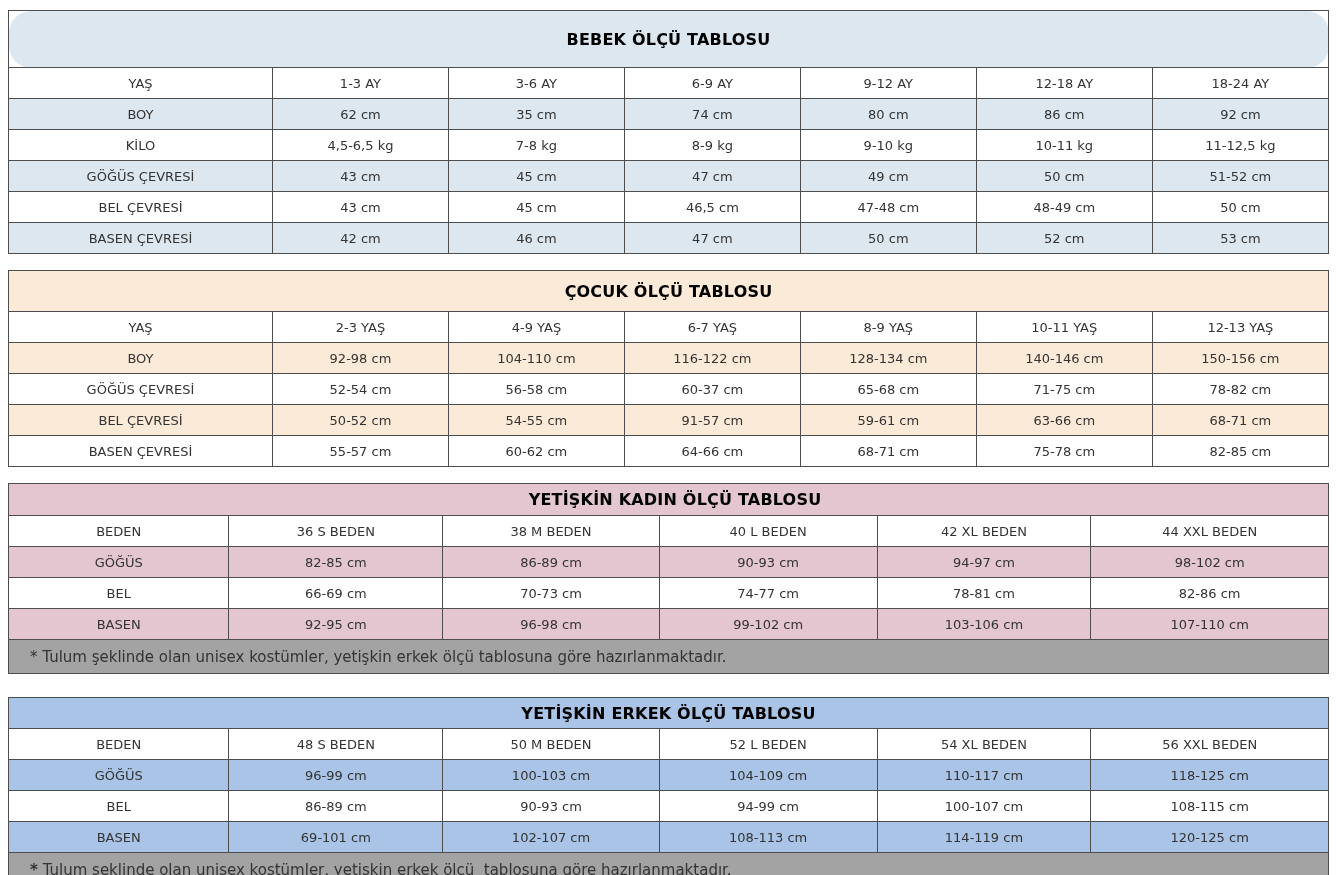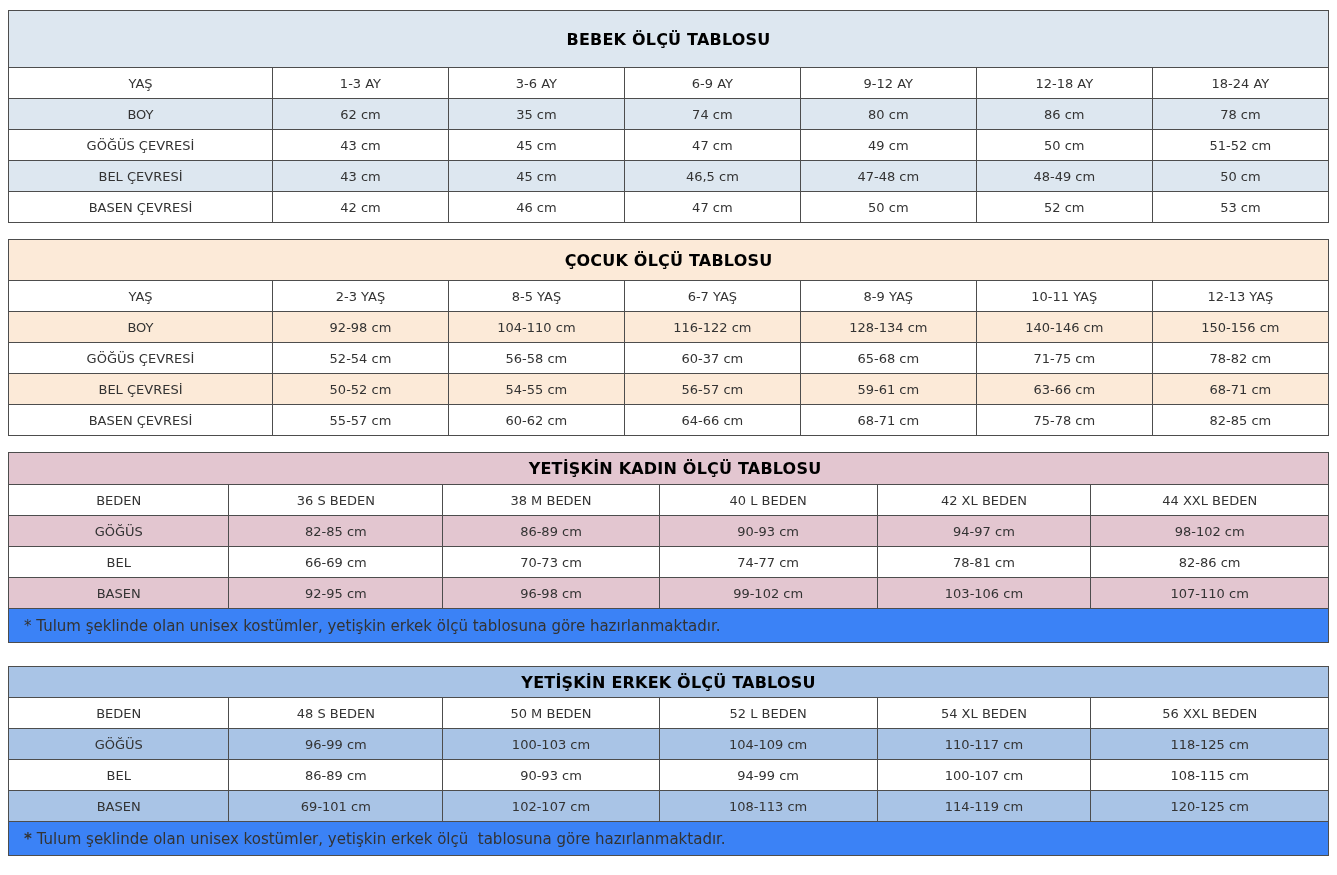--- a/index.html
+++ b/index.html
@@ -32,30 +32,30 @@
     overflow: hidden;
   }
   .title-row td {
     background: var(--accent);
     font-weight: bold;
     font-size: 16px;
     color: #000000;
     letter-spacing: 0.2px;
   }
   tbody tr:nth-child(even) td { background: var(--accent); }
-  .t0 .title-row td { height: 56px; }
+  .t0 .title-row td { height: 56px; border-radius: 22px; }
   .t1 .title-row td { height: 40px; }
   .t2 .title-row td { height: 31px; padding-left: 16px; }
   .t3 .title-row td { height: 30px; }
   .footnote-row td {
     text-align: left;
     font-size: 15px;
     height: 33px;
-    padding-left: 15px;
-    background: #3b82f6;
+    padding-left: 21px;
+    background: #a3a3a3;
     white-space: pre-wrap;
   }
   .fn-marker.bold { font-weight: bold; }
 </style>
 </head>
 <body>
 
 <section class="size-table t0" style="--accent: #dde7f0;">
   <table>
     <colgroup>
@@ -82,21 +82,30 @@
           <td>12-18 AY</td>
           <td>18-24 AY</td>
         </tr>
         <tr>
           <td>BOY</td>
           <td>62 cm</td>
           <td>35 cm</td>
           <td>74 cm</td>
           <td>80 cm</td>
           <td>86 cm</td>
-          <td>78 cm</td>
+          <td>92 cm</td>
+        </tr>
+        <tr>
+          <td>KİLO</td>
+          <td>4,5-6,5 kg</td>
+          <td>7-8 kg</td>
+          <td>8-9 kg</td>
+          <td>9-10 kg</td>
+          <td>10-11 kg</td>
+          <td>11-12,5 kg</td>
         </tr>
         <tr>
           <td>GÖĞÜS ÇEVRESİ</td>
           <td>43 cm</td>
           <td>45 cm</td>
           <td>47 cm</td>
           <td>49 cm</td>
           <td>50 cm</td>
           <td>51-52 cm</td>
         </tr>
@@ -135,21 +144,21 @@
     </colgroup>
     <thead>
       <tr class="title-row">
         <td colspan="7">ÇOCUK ÖLÇÜ TABLOSU</td>
       </tr>
     </thead>
     <tbody>
         <tr>
           <td>YAŞ</td>
           <td>2-3 YAŞ</td>
-          <td>8-5 YAŞ</td>
+          <td>4-9 YAŞ</td>
           <td>6-7 YAŞ</td>
           <td>8-9 YAŞ</td>
           <td>10-11 YAŞ</td>
           <td>12-13 YAŞ</td>
         </tr>
         <tr>
           <td>BOY</td>
           <td>92-98 cm</td>
           <td>104-110 cm</td>
           <td>116-122 cm</td>
@@ -163,21 +172,21 @@
           <td>56-58 cm</td>
           <td>60-37 cm</td>
           <td>65-68 cm</td>
           <td>71-75 cm</td>
           <td>78-82 cm</td>
         </tr>
         <tr>
           <td>BEL ÇEVRESİ</td>
           <td>50-52 cm</td>
           <td>54-55 cm</td>
-          <td>56-57 cm</td>
+          <td>91-57 cm</td>
           <td>59-61 cm</td>
           <td>63-66 cm</td>
           <td>68-71 cm</td>
         </tr>
         <tr>
           <td>BASEN ÇEVRESİ</td>
           <td>55-57 cm</td>
           <td>60-62 cm</td>
           <td>64-66 cm</td>
           <td>68-71 cm</td>

